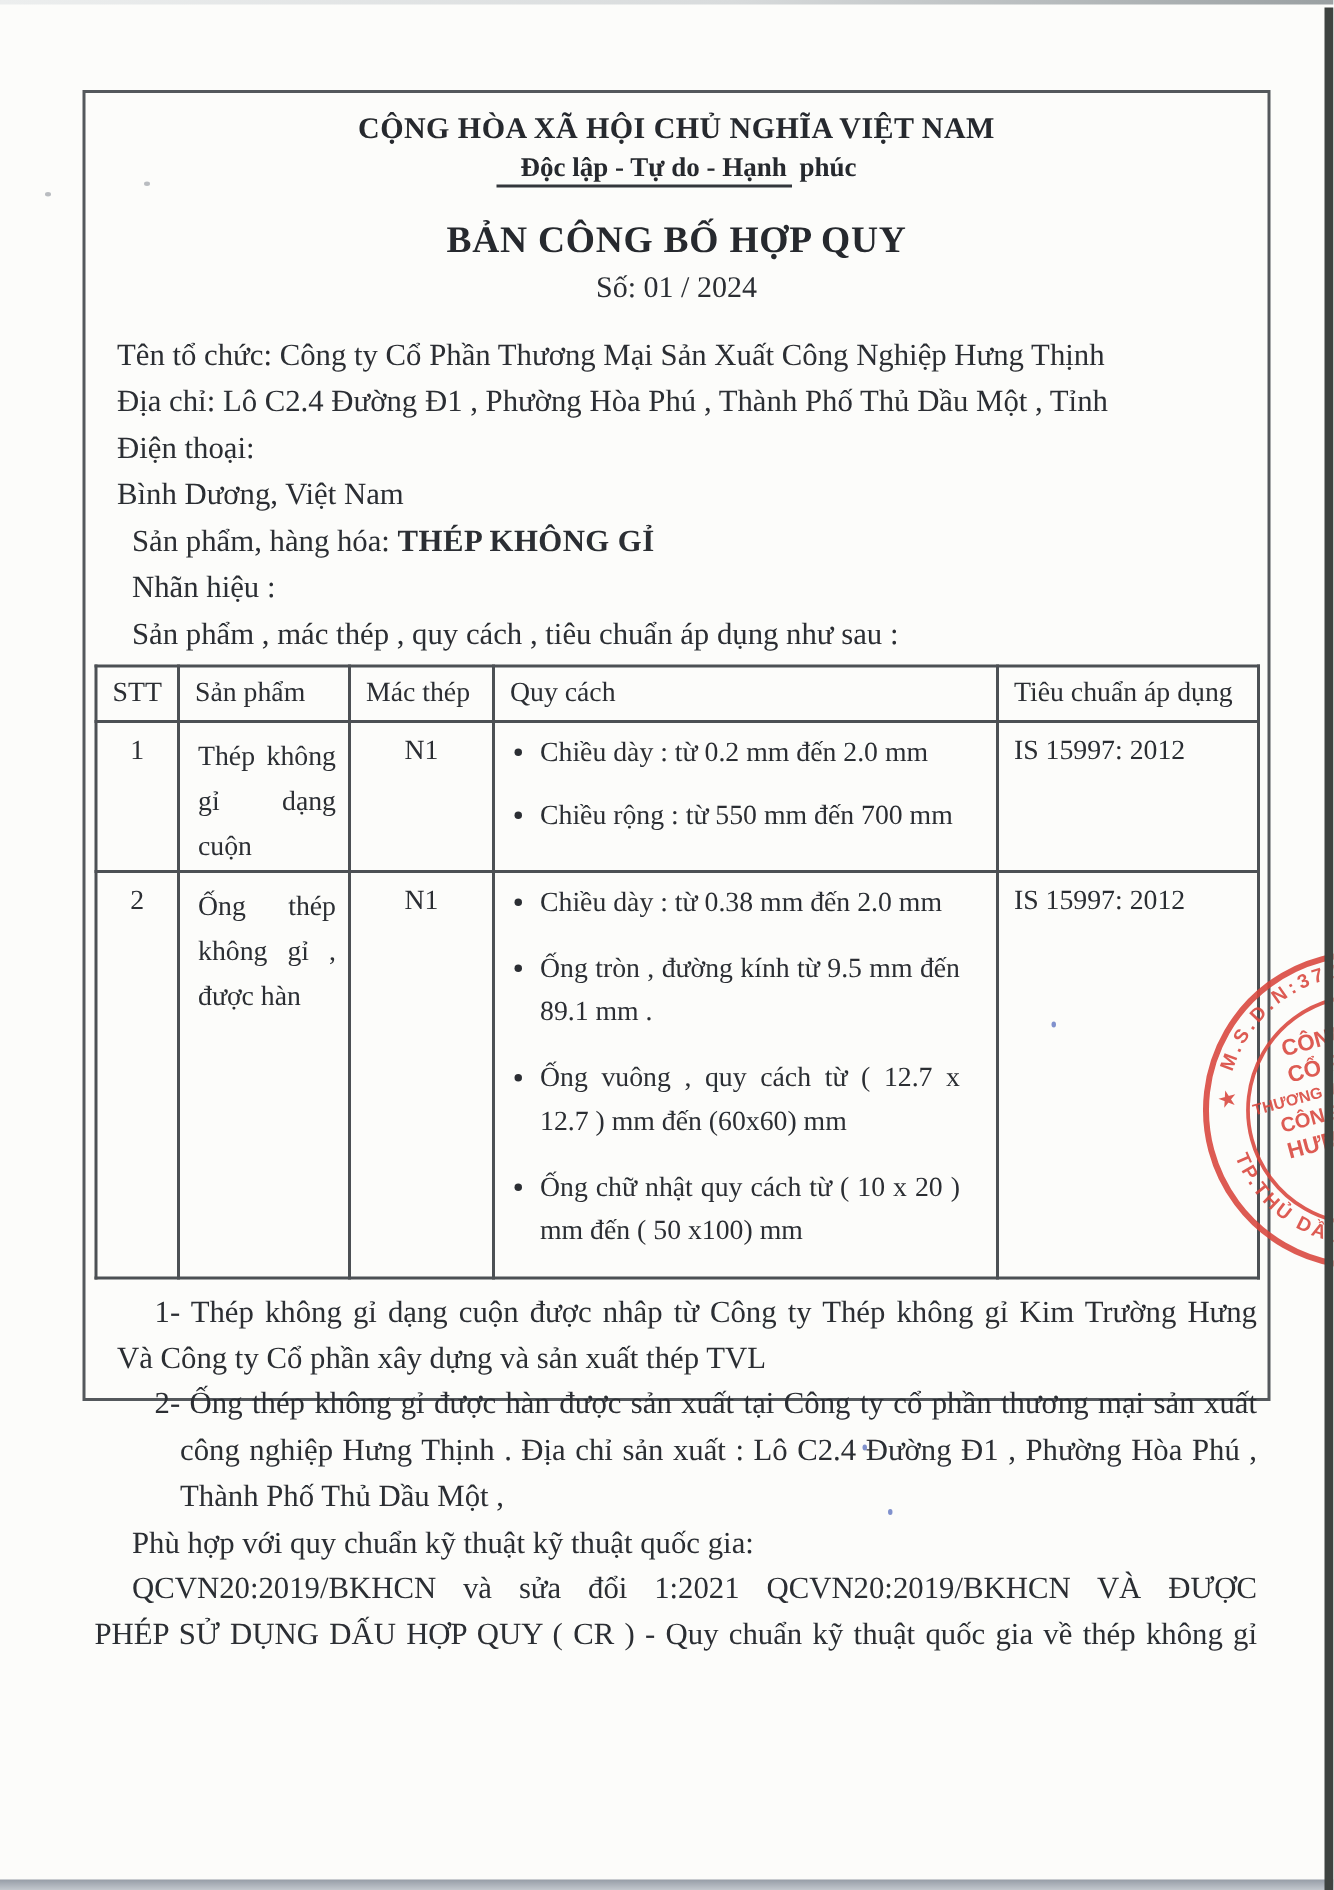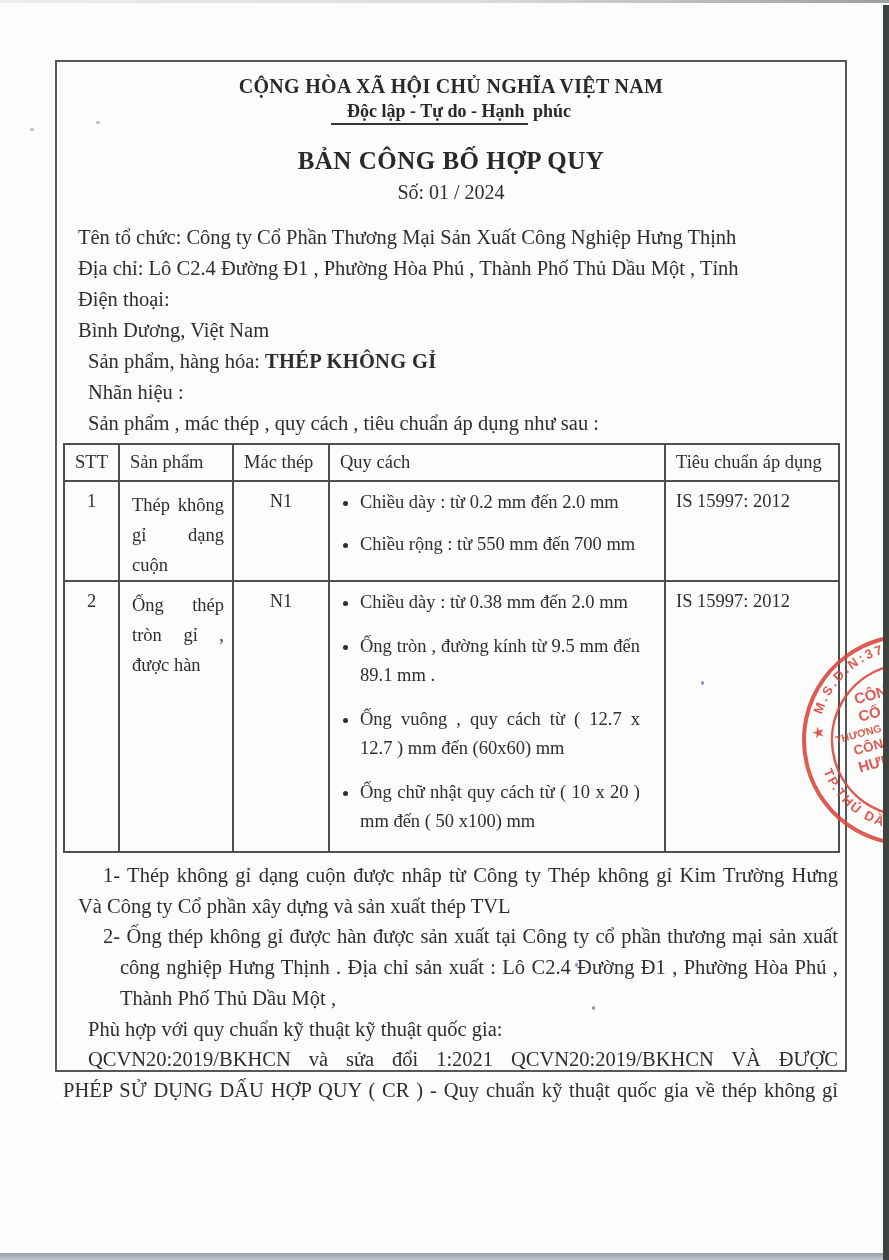--- a/index.html
+++ b/index.html
@@ -23,21 +23,21 @@
   .scan-edge-bottom{
     position:absolute; bottom:0; left:0; width:100%; height:7px;
     background:linear-gradient(#969da7,#c2c7cd); z-index:29;
   }
   .speck{ position:absolute; border-radius:50%; z-index:5; }
   .speck.gray{ width:4px; height:3px; background:#b9bcc0; }
   .speck.blue{ width:3px; height:4px; background:#3d57b5; opacity:.65; }
 
   
   .doc-frame{
-    position:absolute; left:55px; top:60px; width:792px; height:1012px;
+    position:absolute; left:55px; top:60px; width:792px; height:874px;
     border:2px solid #54585c;
     background:transparent;
     z-index:2;
   }
   
   .head-block{ text-align:center; padding-top:13px; }
   .nat-header{ font-size:20px; font-weight:bold; letter-spacing:.3px; color:#26292e; }
   .motto{ font-size:18px; font-weight:bold; margin-top:3px; color:#26292e; }
   .motto-underline{ border-bottom:2px solid #33363b; padding:0 4px 2px 16px; }
   .doc-title{ font-size:25px; font-weight:bold; margin-top:25px; letter-spacing:.5px; color:#26292e; }
@@ -132,21 +132,21 @@
           <td class="c-qc">
             <ul class="qc-list">
               <li>Chiều dày : từ 0.2 mm đến 2.0 mm</li>
               <li>Chiều rộng : từ 550 mm đến 700 mm</li>
             </ul>
           </td>
           <td class="c-tc">IS 15997: 2012</td>
         </tr>
         <tr class="row-2" style="height:233px">
           <td class="c-stt">2</td>
-          <td class="c-sp">Ống thép tròn gỉ , được hàn</td>
+          <td class="c-sp">Ống thép không gỉ , được hàn</td>
           <td class="c-mt">N1</td>
           <td class="c-qc">
             <ul class="qc-list">
               <li>Chiều dày : từ 0.38 mm đến 2.0 mm</li>
               <li>Ống tròn , đường kính từ 9.5 mm đến 89.1 mm .</li>
               <li>Ống vuông , quy cách từ ( 12.7 x 12.7 ) mm đến (60x60) mm</li>
               <li>Ống chữ nhật quy cách từ ( 10 x 20 ) mm đến ( 50 x100) mm</li>
             </ul>
           </td>
           <td class="c-tc">IS 15997: 2012</td>

